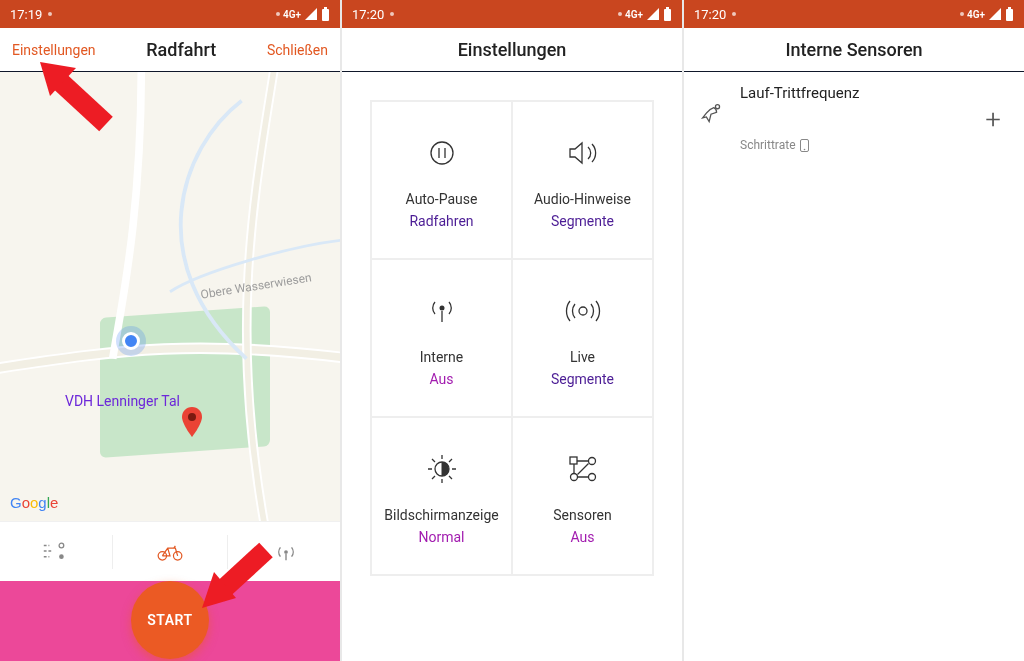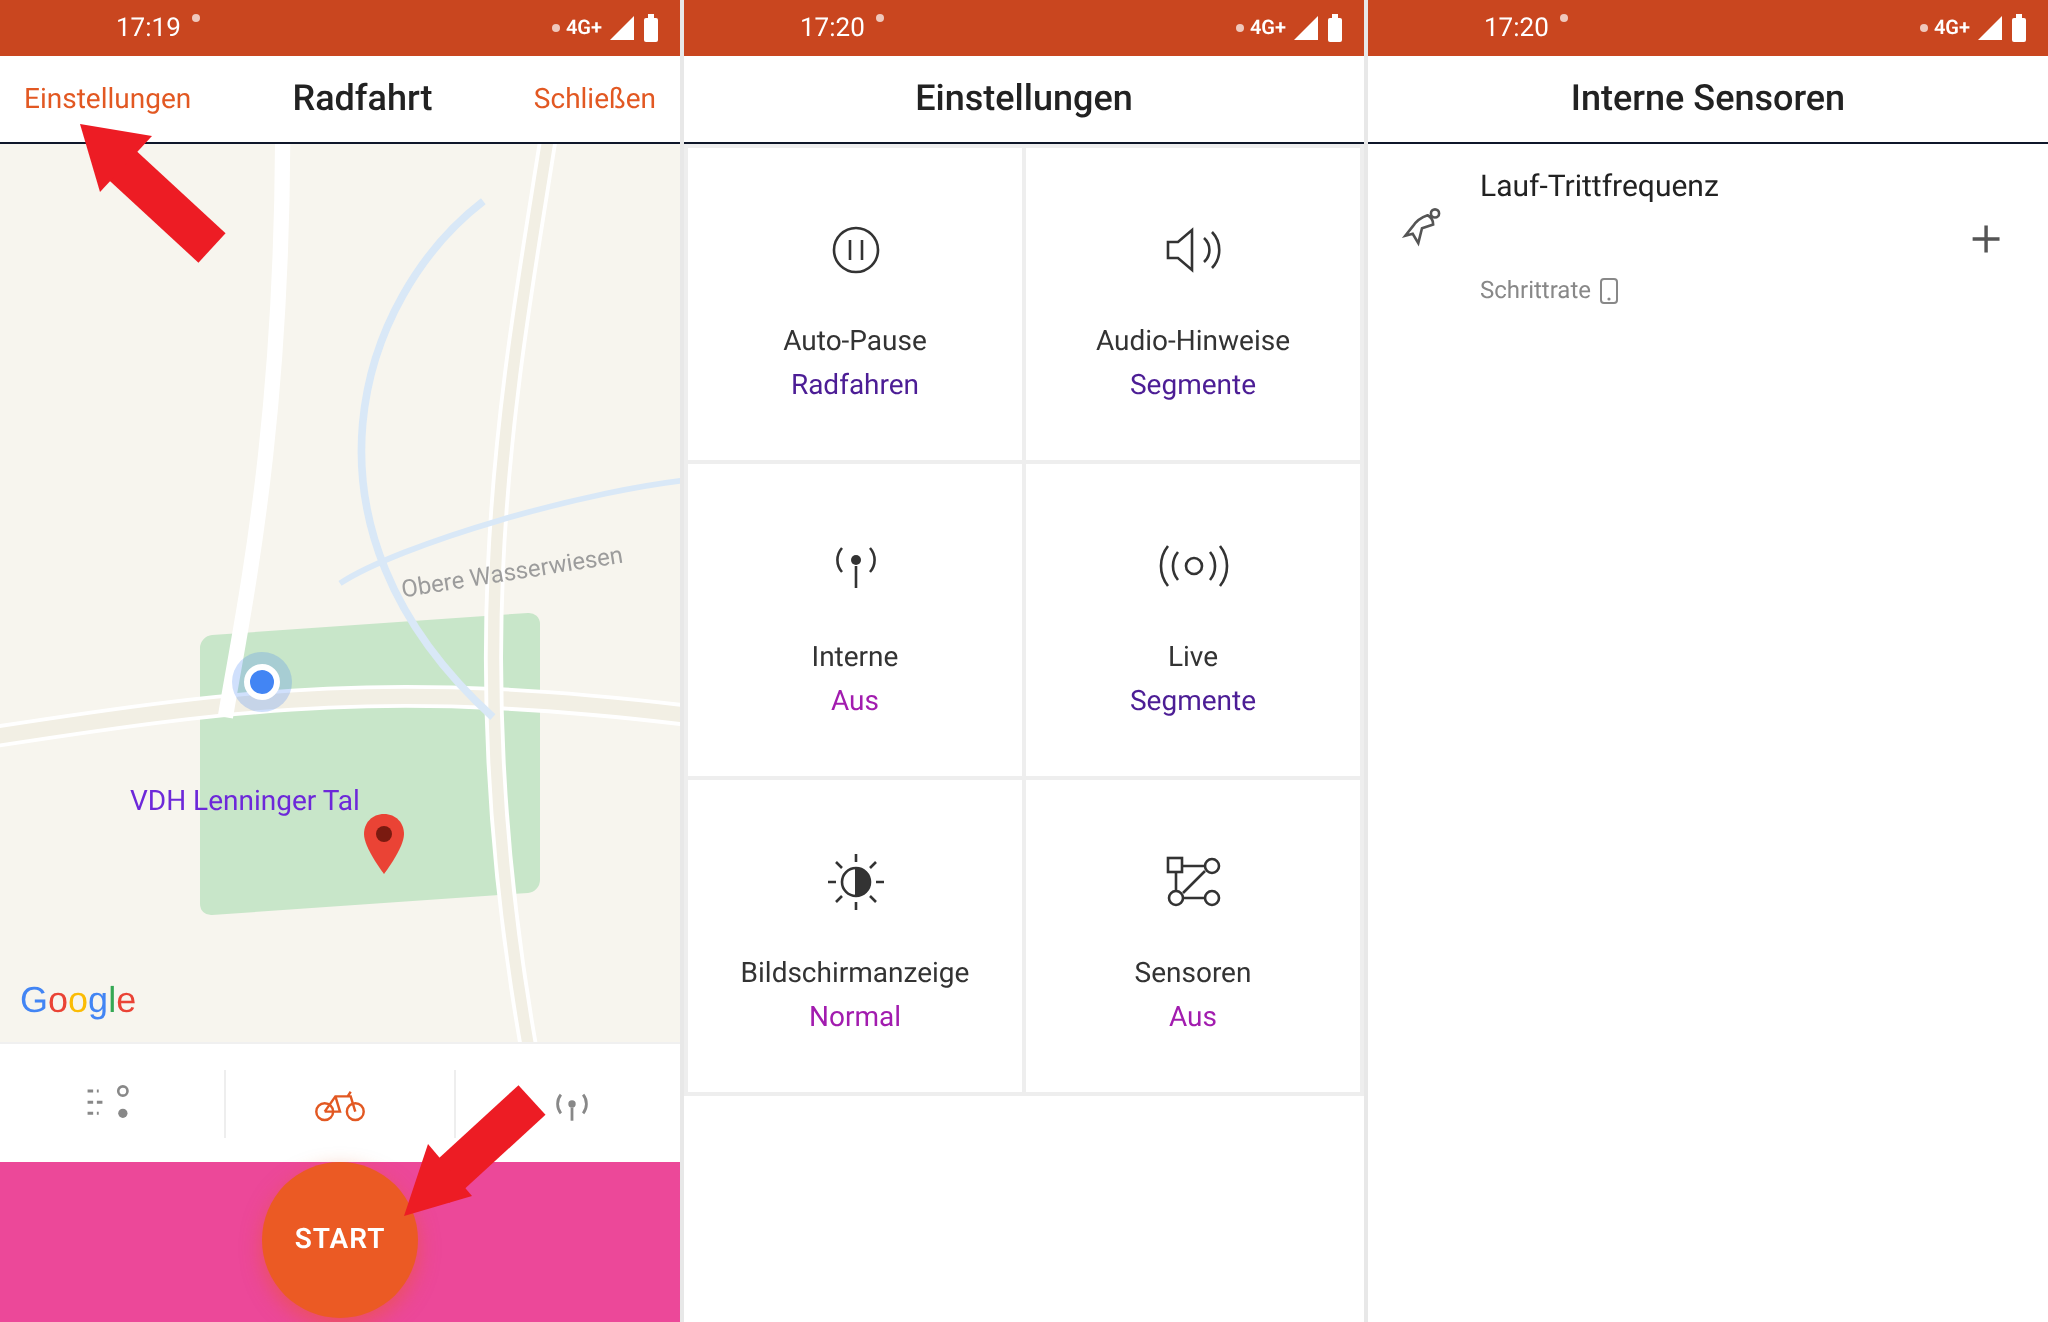--- a/index.html
+++ b/index.html
@@ -22,21 +22,21 @@
   .statusbar {
     background: #C9461F;
     color: #fff;
     height: 28px;
     display: flex;
     align-items: center;
     justify-content: space-between;
     padding: 0 10px;
     font-size: 13px;
   }
-  .statusbar .left { display: flex; align-items: flex-start; gap: 6px; margin-left: 48px; }
+  .statusbar .left { display: flex; align-items: center; gap: 6px; }
   .statusbar .right { display: flex; align-items: center; gap: 3px; }
   .statusbar .dot { width: 4px; height: 4px; border-radius: 50%; background: rgba(255,255,255,0.7); }
   .sb-icon { fill: #fff; }
 
   
   .header {
     height: 44px;
     display: flex;
     align-items: center;
     justify-content: space-between;
@@ -66,21 +66,21 @@
     position: absolute; left: 180px; top: 335px;
   }
   .map .pin svg { width: 24px; height: 30px; }
   .map .pin-label {
     position: absolute; left: 65px; top: 321px; color: #6d28d9; font-size: 14px;
   }
   .map .road-label {
     position: absolute; color: #9c9c9c; font-size: 12px;
   }
   .map .google {
-    position: absolute; left: 10px; bottom: 10px; font-size: 18px; font-family: Arial;
+    position: absolute; left: 10px; bottom: 10px; font-size: 15px; font-family: Arial;
   }
   .map .google span:nth-child(1){color:#4285F4}
   .map .google span:nth-child(2){color:#EA4335}
   .map .google span:nth-child(3){color:#FBBC05}
   .map .google span:nth-child(4){color:#4285F4}
   .map .google span:nth-child(5){color:#34A853}
   .map .google span:nth-child(6){color:#EA4335}
 
   .bottombar {
     height: 60px;
@@ -114,21 +114,21 @@
     z-index: 20;
   }
   .arrow svg { display:block; }
 
   
   .grid {
     display: grid;
     grid-template-columns: 1fr 1fr;
     grid-template-rows: repeat(3, 1fr);
     border: 1px solid #eee;
-    margin: 0;
+    margin: 28px;
     flex: 0 0 auto;
   }
   .cell {
     border: 1px solid #eee;
     height: 158px;
     display:flex; flex-direction:column; align-items:center; justify-content:center;
     gap: 2px;
     cursor:pointer;
   }
   .cell .ic { height: 44px; display:flex; align-items:center; justify-content:center; margin-bottom: 14px; }

